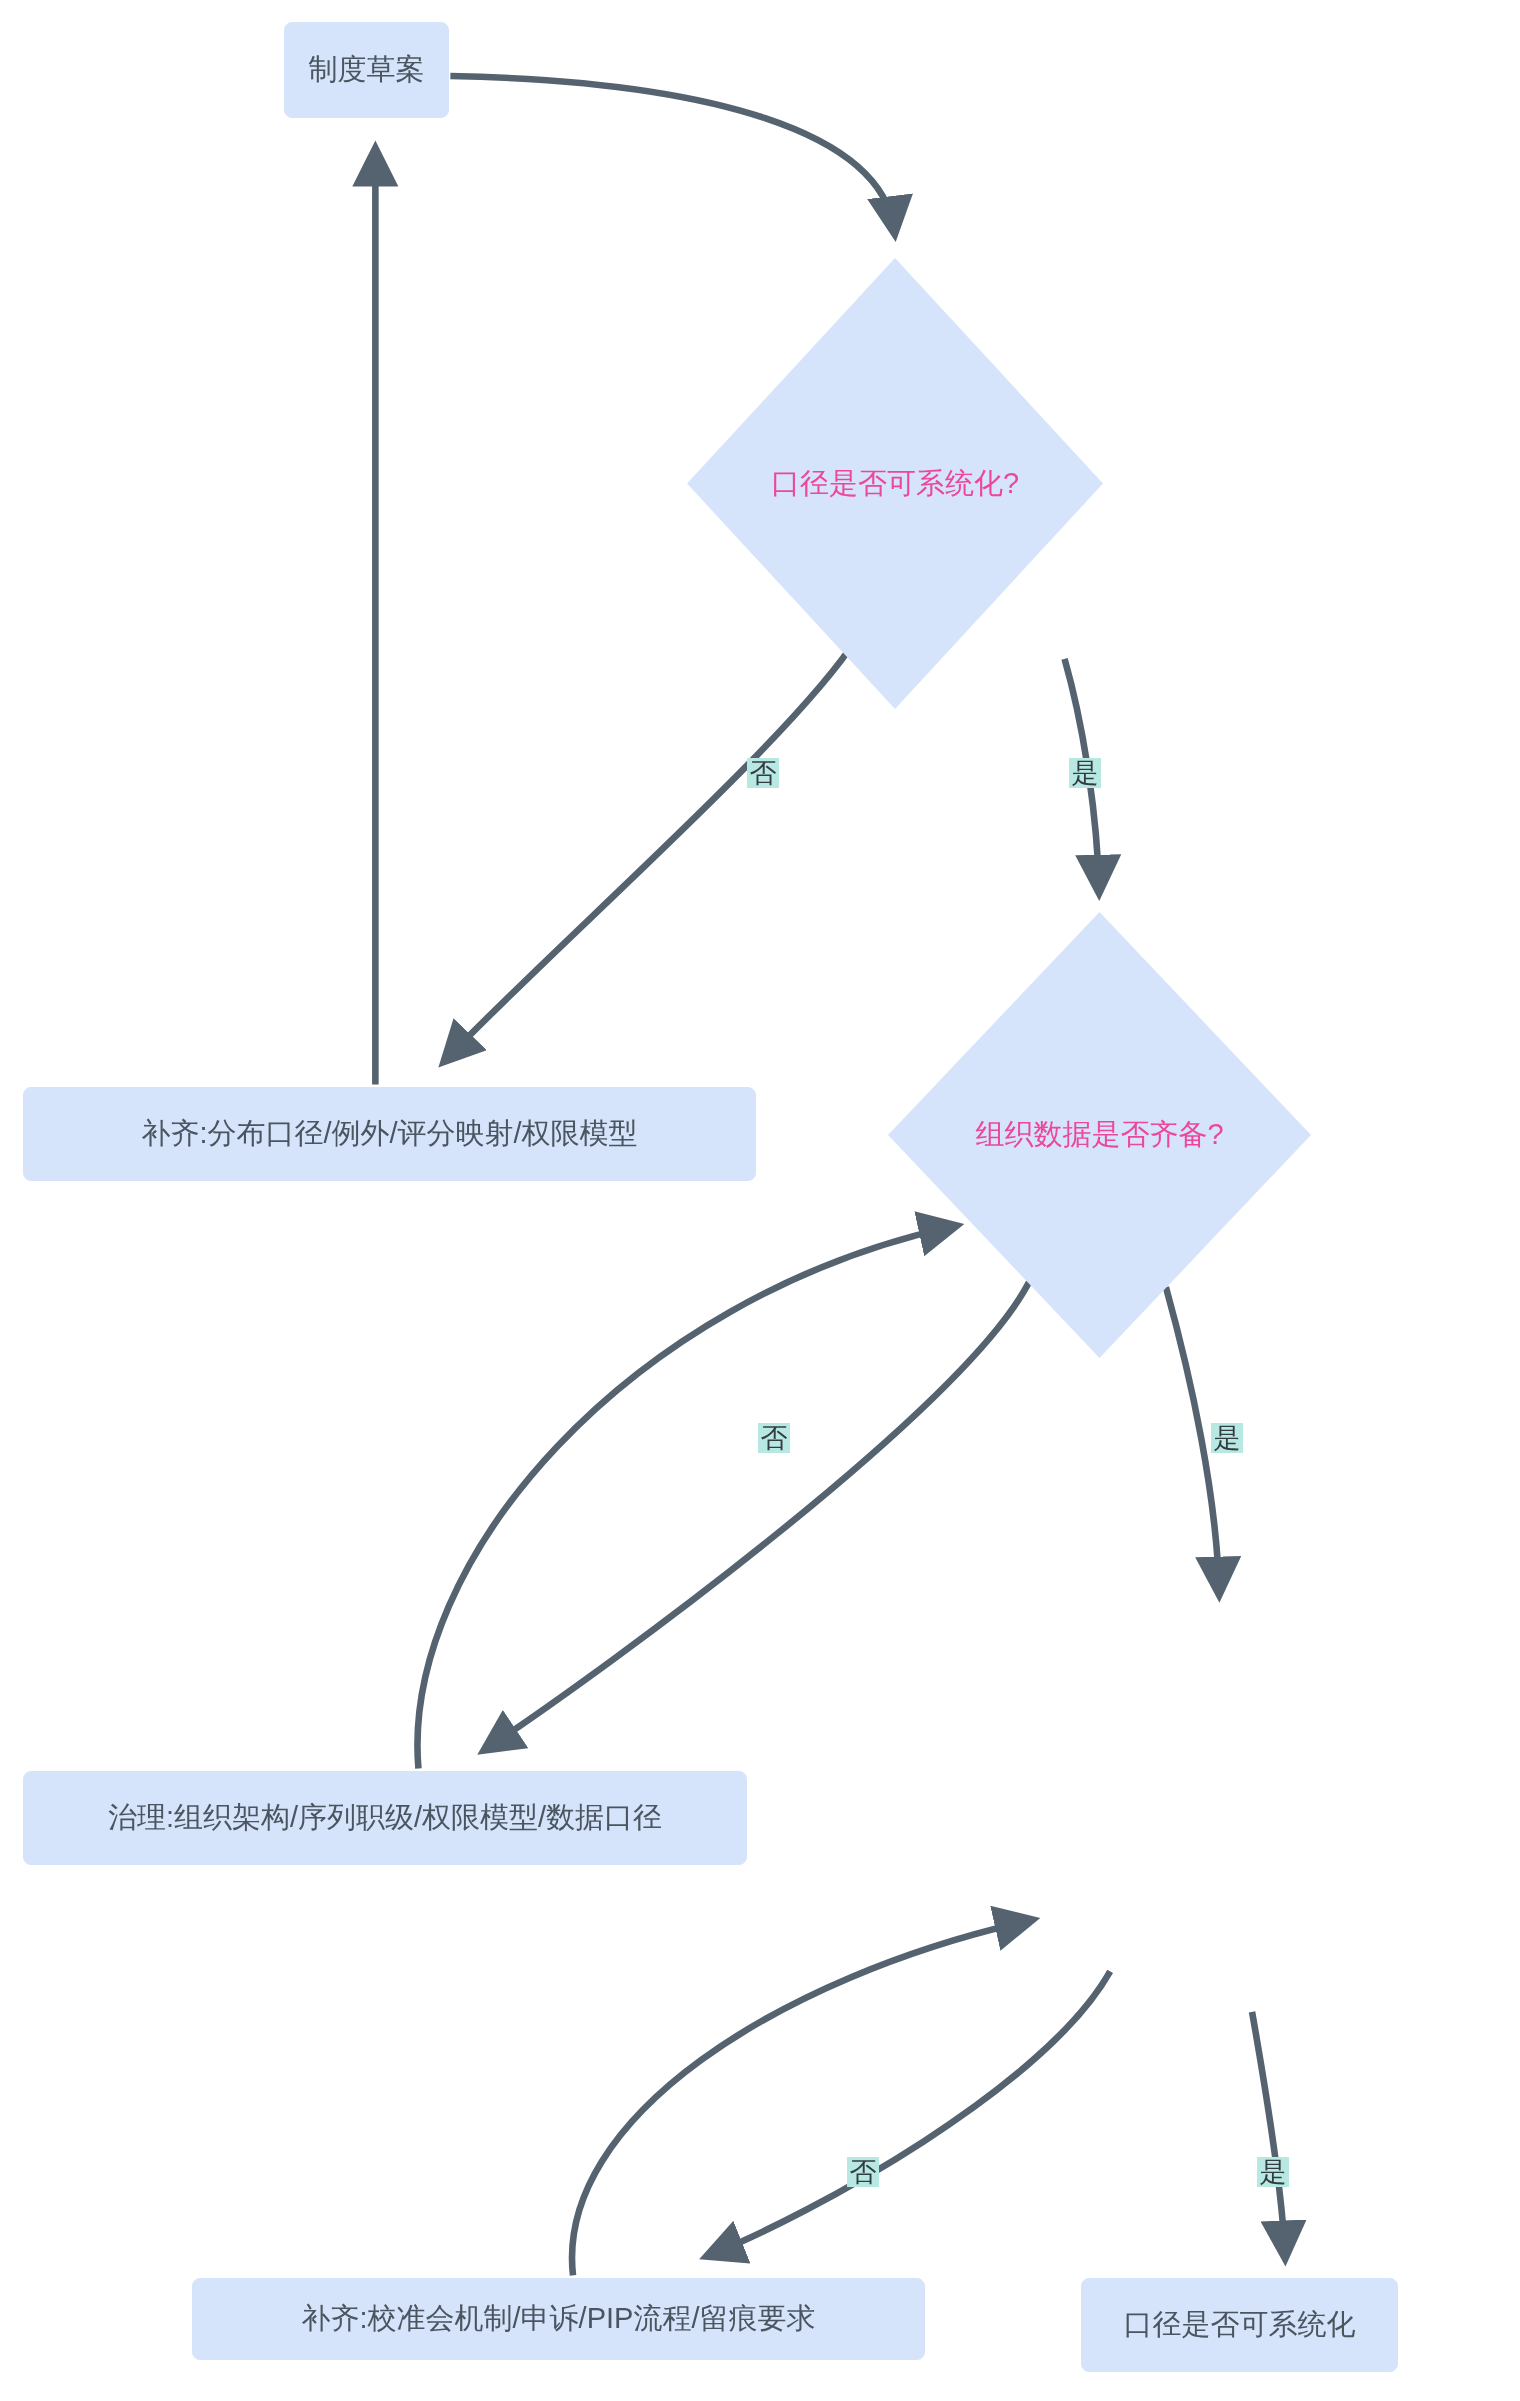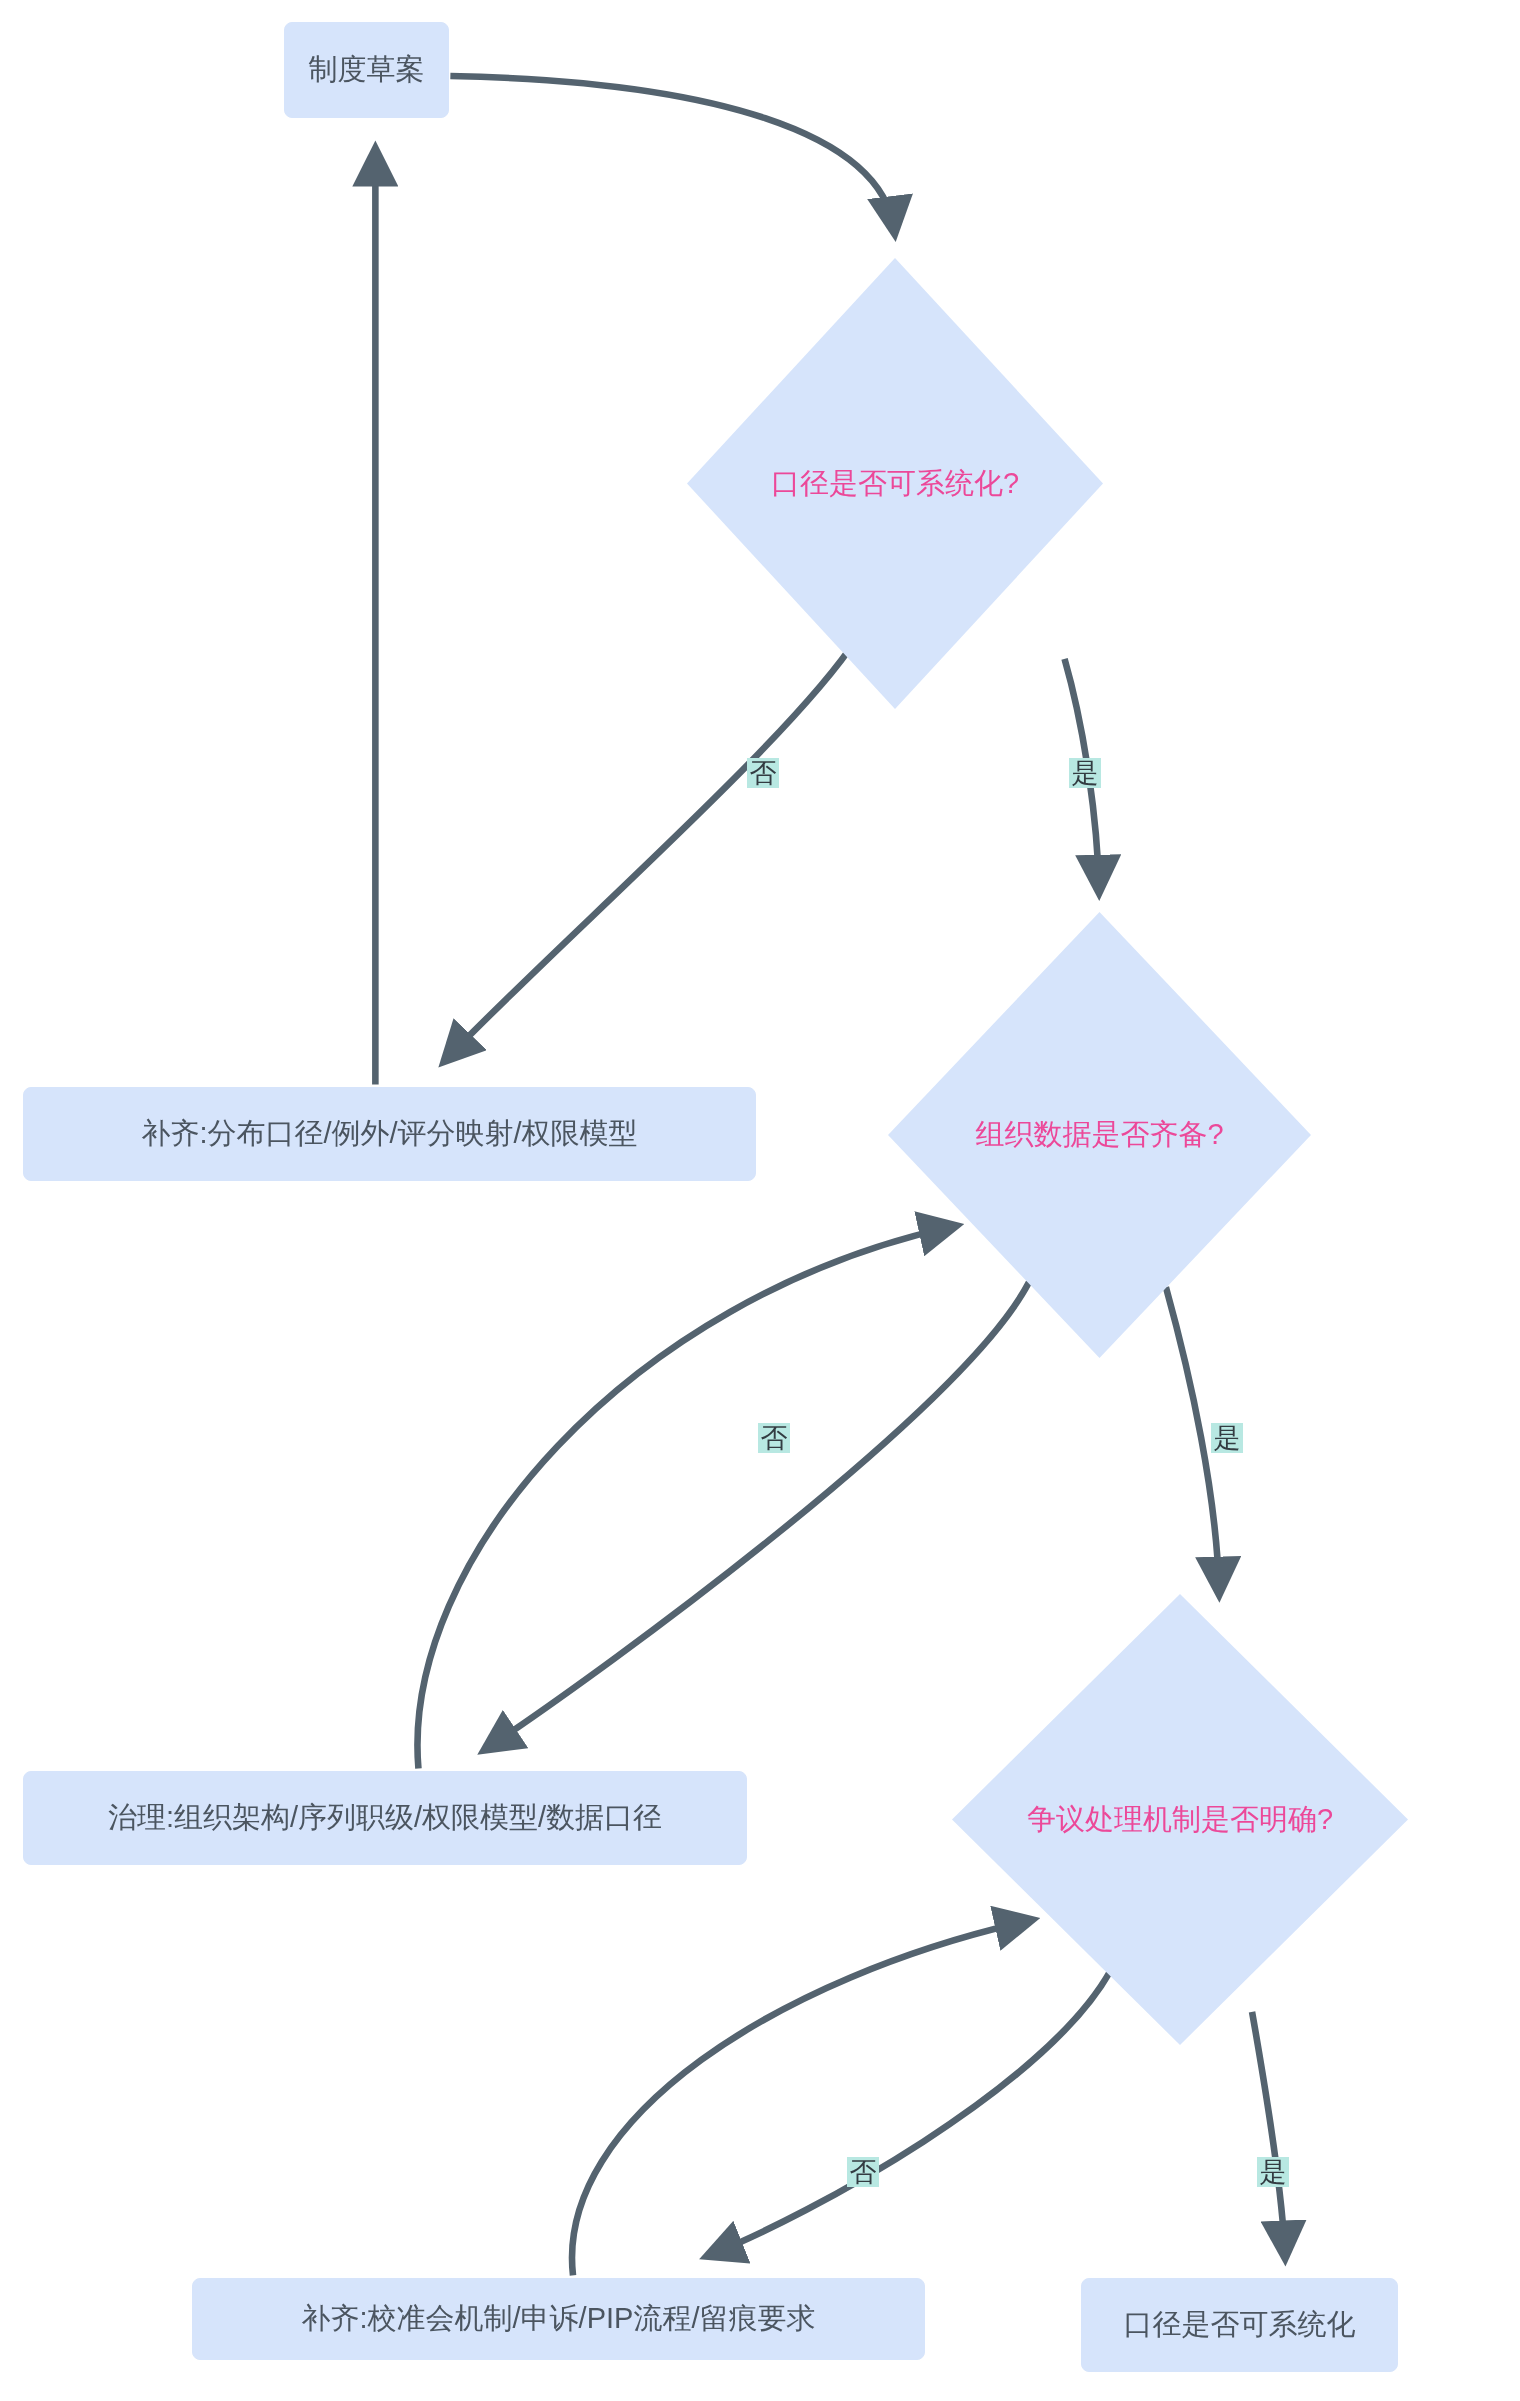--- a/index.html
+++ b/index.html
@@ -97,26 +97,20 @@
     <svg class="diamond-shape" viewBox="0 0 835 880" preserveAspectRatio="none">
       <polygon points="417.5,0 835,440 417.5,880 0,440" fill="#d6e4fb"></polygon>
     </svg>
     <span class="label">组织数据是否齐备?</span>
   </div>
 
   <div class="node rect-node" style="left:23px;top:1771px;width:724px;height:94px;">
     <span class="label">治理:组织架构/序列职级/权限模型/数据口径</span>
   </div>
 
-  <div class="diamond-wrap" style="left:952px;top:1594px;width:456px;height:451px;">
-    <svg class="diamond-shape" viewBox="0 0 900 890" preserveAspectRatio="none">
-      <polygon points="450,0 900,445 450,890 0,445" fill="#d6e4fb"></polygon>
-    </svg>
-    <span class="label">争议处理机制是否明确?</span>
-  </div>
 
   <div class="node rect-node" style="left:192px;top:2278px;width:733px;height:82px;">
     <span class="label">补齐:校准会机制/申诉/PIP流程/留痕要求</span>
   </div>
 
   <div class="node rect-node" style="left:1081px;top:2278px;width:317px;height:94px;">
     <span class="label">口径是否可系统化</span>
   </div>
 
   <div class="edge-label" style="left:747px;top:758px;">否</div>

